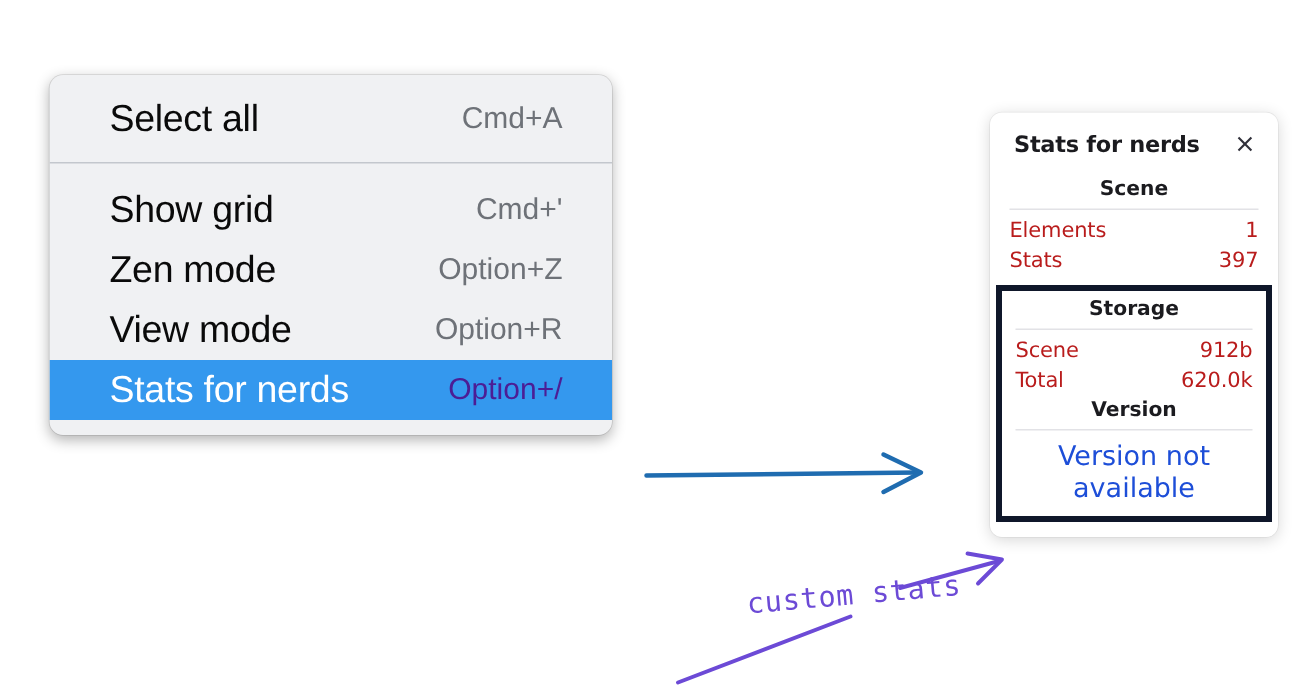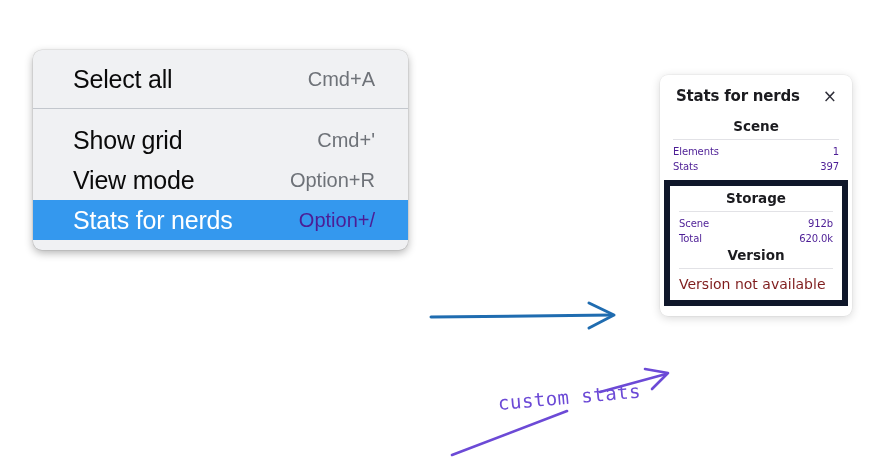--- a/index.html
+++ b/index.html
@@ -118,36 +118,36 @@
   }
   .sp-rule {
     height: 1px;
     background: #e2e2e6;
     margin: 0 0 4px 0;
   }
   .sp-row {
     display: flex;
     justify-content: space-between;
     align-items: baseline;
-    font-size: 10px;
-    color: #4c1d95;
+    font-size: 14px;
+    color: #b91c1c;
     padding: 2px 0;
   }
   .sp-row .sp-key { letter-spacing: -0.1px; }
   .sp-row .sp-val { letter-spacing: -0.1px; }
   .sp-note {
-    font-size: 14px;
-    color: #7f1d1d;
+    font-size: 18px;
+    color: #1d4ed8;
     padding: 3px 0 2px 0;
-    text-align: left;
+    text-align: center;
   }
 
   
   #custom-stats-box {
-    border: 6px solid #0f172a;
+    border: 4px solid #0f172a;
     margin: 6px 4px 0 4px;
     padding: 3px 9px 6px 9px;
     box-sizing: border-box;
   }
   #custom-stats-box .sp-group { padding: 0; }
 
   
   #annotations {
     position: absolute;
     left: 0; top: 0;
@@ -180,20 +180,24 @@
         <span class="mi-shortcut">Cmd+A</span>
       </div>
     </div>
 
     <div class="menu-sep"></div>
 
     <div class="menu-section second">
       <div class="menu-item">
         <span class="mi-label">Show grid</span>
         <span class="mi-shortcut">Cmd+'</span>
+      </div>
+      <div class="menu-item">
+        <span class="mi-label">Zen mode</span>
+        <span class="mi-shortcut">Option+Z</span>
       </div>
       <div class="menu-item">
         <span class="mi-label">View mode</span>
         <span class="mi-shortcut">Option+R</span>
       </div>
       <div class="menu-item selected">
         <span class="mi-label">Stats for nerds</span>
         <span class="mi-shortcut">Option+/</span>
       </div>
     </div>

